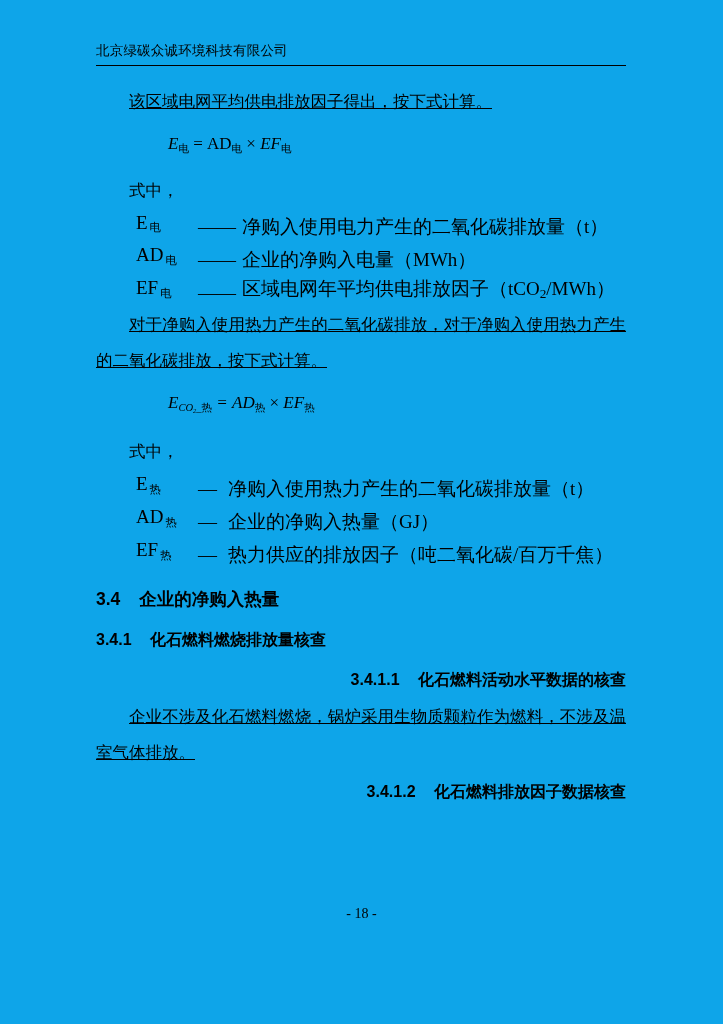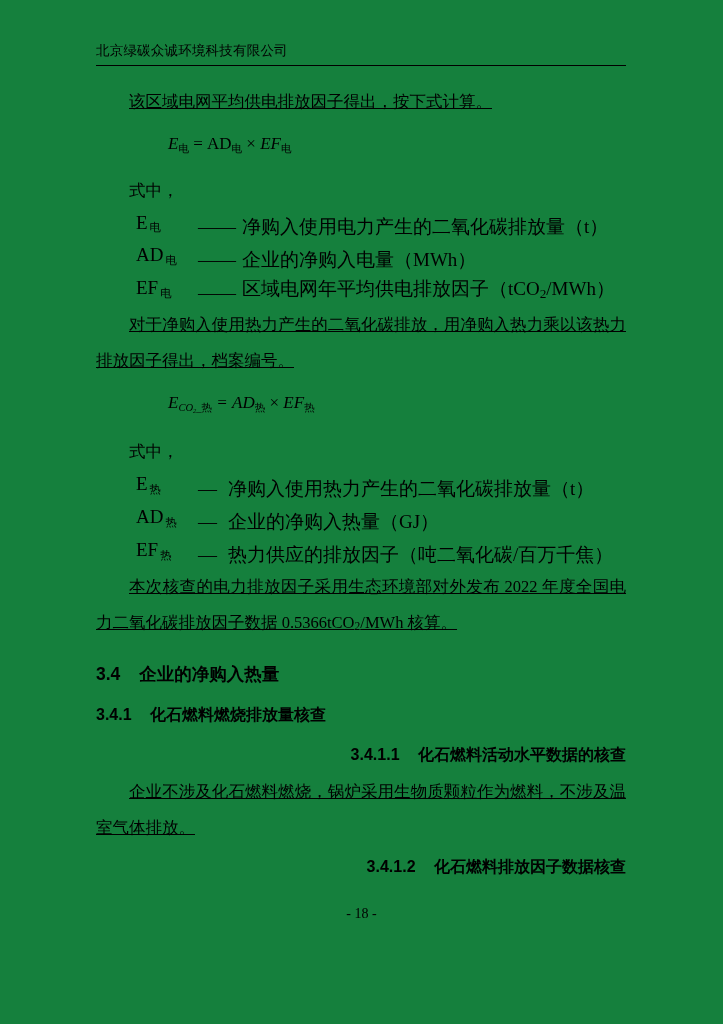--- a/index.html
+++ b/index.html
@@ -8,21 +8,21 @@
     background: #ffffff;
   }
   body {
     font-family: "Liberation Serif", "DejaVu Serif", serif;
     color: #000000;
   }
   .page {
     position: relative;
     width: 723px;
     height: 1024px;
-    background: #15803d;
+    background: #0ea5e9;
     box-sizing: border-box;
     overflow: hidden;
   }
   .content {
     position: absolute;
     left: 96px;
     top: 42px;
     width: 530px;
   }
   
@@ -191,21 +191,21 @@
       <span class="dash">——</span>
       <span class="desc">企业的净购入电量（MWh）</span>
     </div>
 
     <div class="defline">
       <span class="sym">EF<sub>电</sub></span>
       <span class="dash">——</span>
       <span class="desc">区域电网年平均供电排放因子（tCO<sub>2</sub>/MWh）</span>
     </div>
 
-    <p class="para">对于净购入使用热力产生的二氧化碳排放，用净购入热力乘以该热力排放因子得出，档案编号。</p>
+    <p class="para">对于净购入使用热力产生的二氧化碳排放，对于净购入使用热力产生的二氧化碳排放，按下式计算。</p>
 
     <div class="formula">
       <em>E</em><sub class="it">CO<sub class="it">2</sub>_</sub><sub class="cn">热</sub>
       <span class="up"> </span><em>= AD</em><sub class="cn">热</sub>
       <span class="up"> × </span><em>EF</em><sub class="cn">热</sub>
     </div>
 
     <p class="shizhong">式中，</p>
 
     <div class="defline">
@@ -219,21 +219,20 @@
       <span class="dash tight">—</span>
       <span class="desc">企业的净购入热量（GJ）</span>
     </div>
 
     <div class="defline">
       <span class="sym">EF<sub>热</sub></span>
       <span class="dash tight">—</span>
       <span class="desc">热力供应的排放因子（吨二氧化碳/百万千焦）</span>
     </div>
 
-    <p class="para">本次核查的电力排放因子采用生态环境部对外发布 2022 年度全国电力二氧化碳排放因子数据 0.5366tCO<sub style="font-size:0.7em;vertical-align:-0.2em;">2</sub>/MWh 核算。</p>
 
     <h2 class="h-l2">
       <span class="h-num">3.4</span>
       <span>企业的净购入热量</span>
     </h2>
 
     <h3 class="h-l3">
       <span class="h-num">3.4.1</span>
       <span>化石燃料燃烧排放量核查</span>
     </h3>

